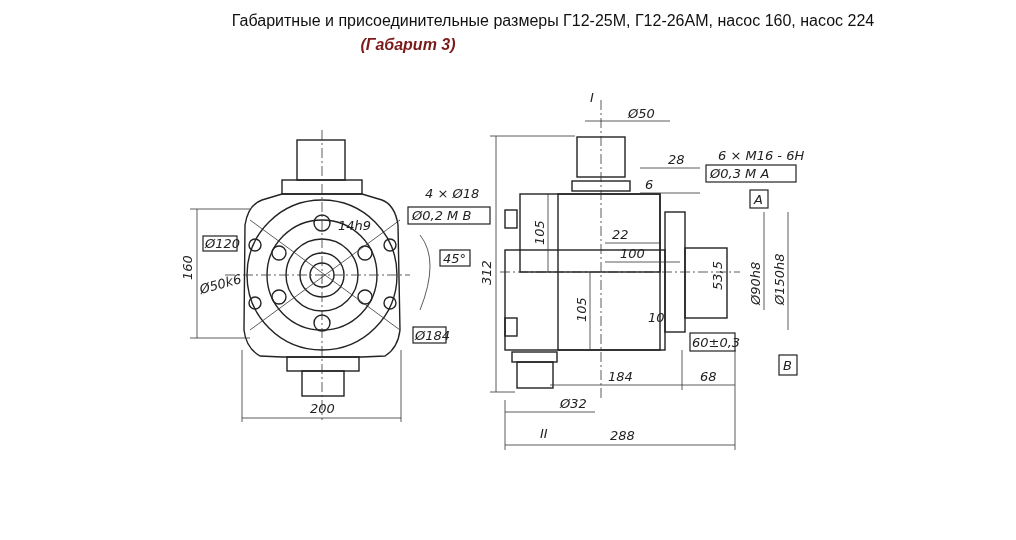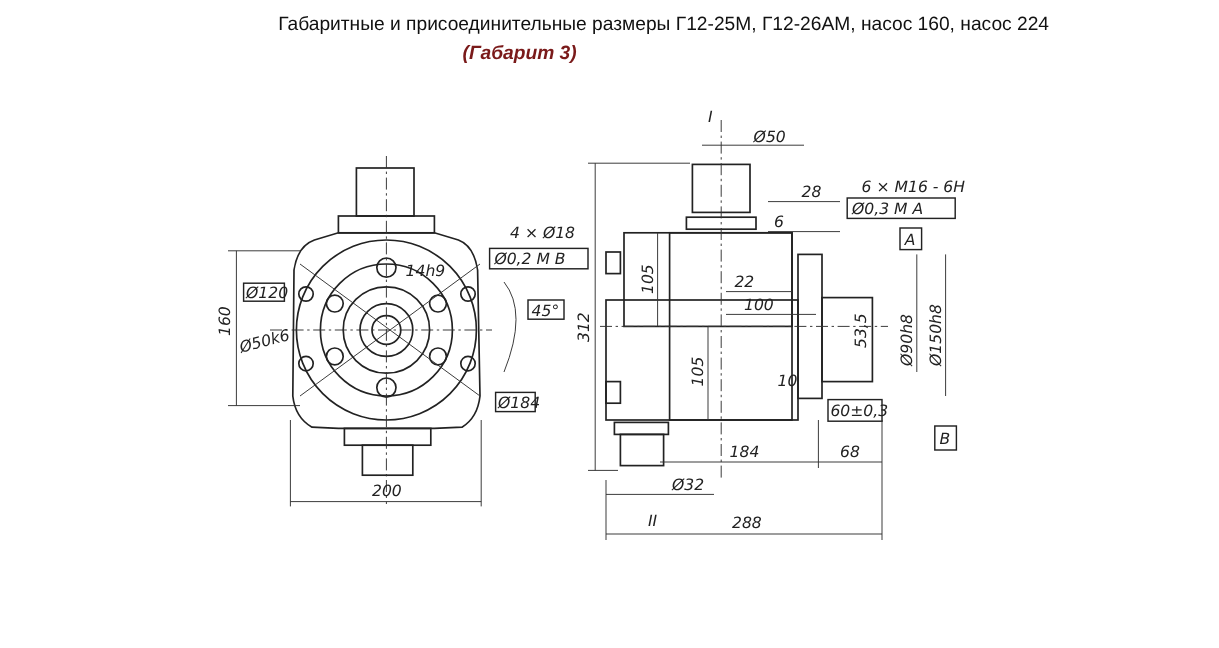--- a/index.html
+++ b/index.html
@@ -1,18 +1,18 @@
 <!DOCTYPE html>
 <html><head>
 <meta charset="utf-8">
 <style>
   html,body{margin:0;padding:0;background:#ffffff;}
   body{width:1016px;height:540px;position:relative;overflow:hidden;font-family:"Liberation Sans",sans-serif;}
   .title{position:absolute;left:0;top:12px;width:1016px;text-align:center;font-size:16px;color:#111;padding-left:45px;}
-  .subtitle{position:absolute;left:0;top:36px;width:816px;text-align:center;font-size:16px;font-weight:bold;font-style:italic;color:#7a1a1a;margin-left:25px;}
+  .subtitle{position:absolute;left:0;top:36px;width:816px;text-align:center;font-size:16px;font-weight:bold;font-style:italic;color:#7a1a1a;}
   svg{position:absolute;left:0;top:0;}
   .dim{font-family:"DejaVu Sans",sans-serif;font-style:italic;font-size:13px;fill:#222;}
   .ln{stroke:#222;stroke-width:1.4;fill:none;}
   .thin{stroke:#333;stroke-width:0.8;fill:none;}
   .ctr{stroke:#333;stroke-width:0.8;fill:none;stroke-dasharray:10 3 2 3;}
   .box{stroke:#222;stroke-width:1.2;fill:#fff;}
 </style>
 </head>
 <body>
 

